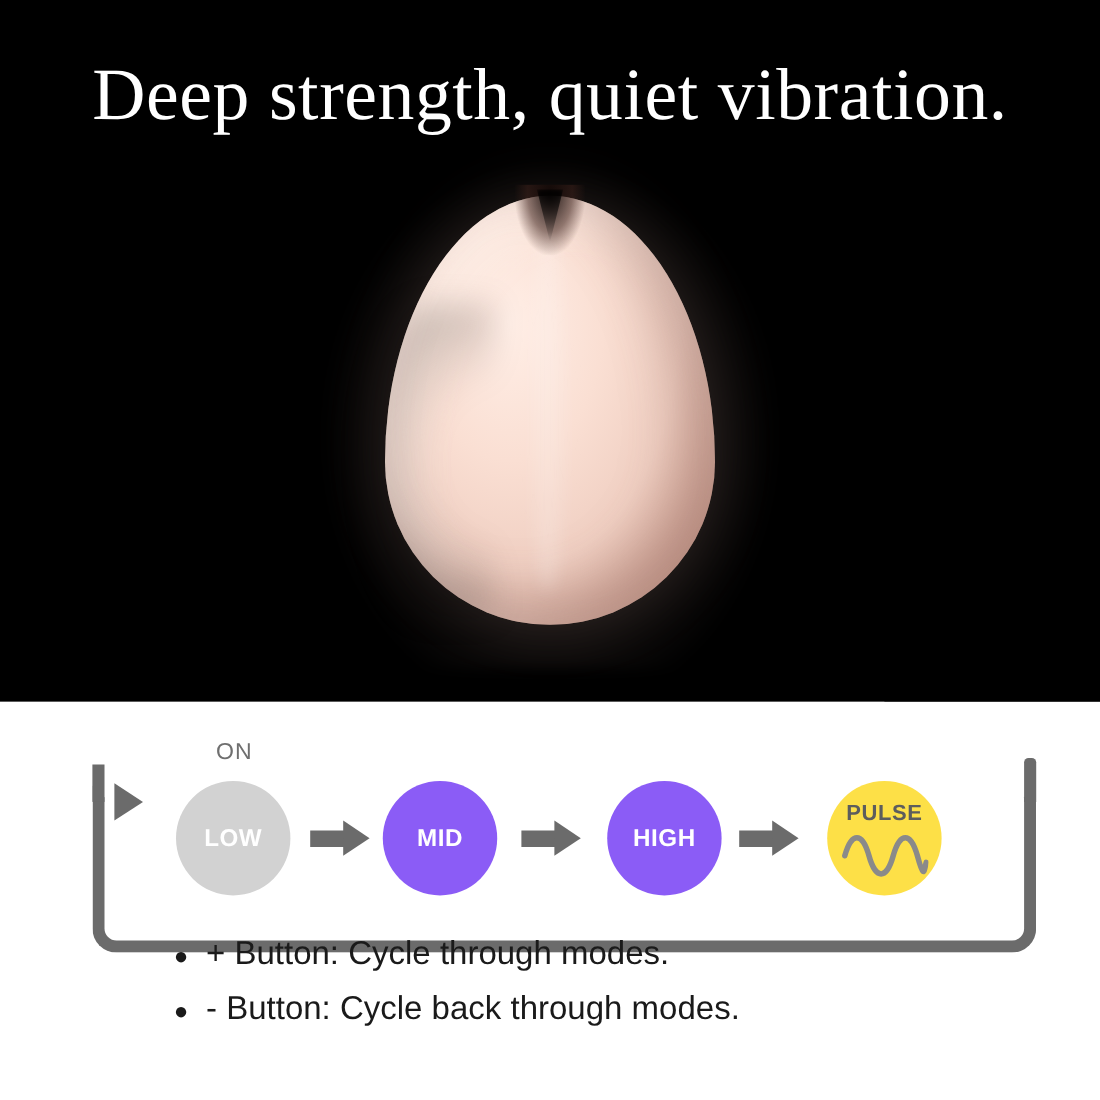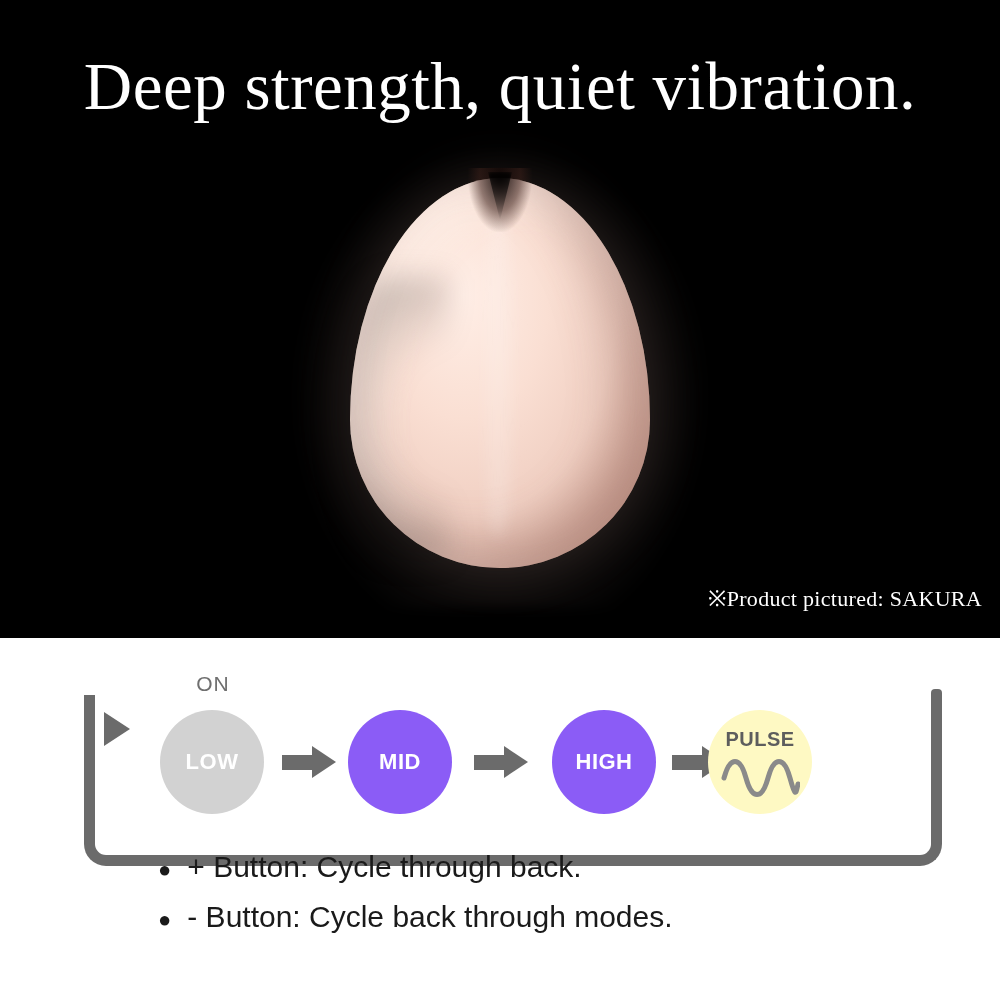--- a/index.html
+++ b/index.html
@@ -214,21 +214,21 @@
     display: flex;
     align-items: center;
     justify-content: center;
     font-size: 22px;
     font-weight: bold;
     letter-spacing: 0.5px;
   }
   .node-low  { left: 160px; background: #d2d2d2; color: #ffffff; }
   .node-mid  { left: 348px; background: #8b5cf6; color: #ffffff; }
   .node-high { left: 552px; background: #8b5cf6; color: #ffffff; }
-  .node-pulse{ left: 708px; background: #fef9c3; color: #5d5d5d; justify-content: flex-end; }
+  .node-pulse{ left: 752px; background: #fde047; color: #5d5d5d; justify-content: flex-end; }
 
   .node-pulse .pulse-inner {
     position: relative;
     width: 104px;
     height: 104px;
   }
   .pulse-text {
     position: absolute;
     left: 0;
     top: 18px;
@@ -305,21 +305,20 @@
 
     <div class="product-wrap">
       <div class="product-glow"></div>
       <div class="product-body"></div>
       <div class="product-seam"></div>
       <div class="product-shadow-left"></div>
       <div class="product-notch"></div>
       <div class="product-notch-v"></div>
     </div>
 
-    <div class="hero-caption">※Product pictured: SAKURA</div>
   </div>
 
   <div class="bottom">
 
     <div class="diagram">
 
       <div class="on-label">ON</div>
 
       <div class="loop">
         <div class="loop-left-up"></div>
@@ -360,21 +359,21 @@
           <svg class="pulse-wave" width="80" height="40" viewBox="0 0 80 40">
             <path d="M4 20 C10 -2, 20 -2, 26 20 S42 42, 48 20 S64 -2, 70 20 S76 34, 78 26" fill="none" stroke="#8a8a8a" stroke-width="5" stroke-linecap="round"></path>
           </svg>
         </div>
       </div>
     </div>
 
     <div class="bullets">
       <div class="bullet-line">
         <span class="bullet-dot">●</span>
-        <span>+ Button: Cycle through back.</span>
+        <span>+ Button: Cycle through modes.</span>
       </div>
       <div class="bullet-line">
         <span class="bullet-dot">●</span>
         <span>- Button: Cycle back through modes.</span>
       </div>
     </div>
   </div>
 </div>
 
 </body></html>

